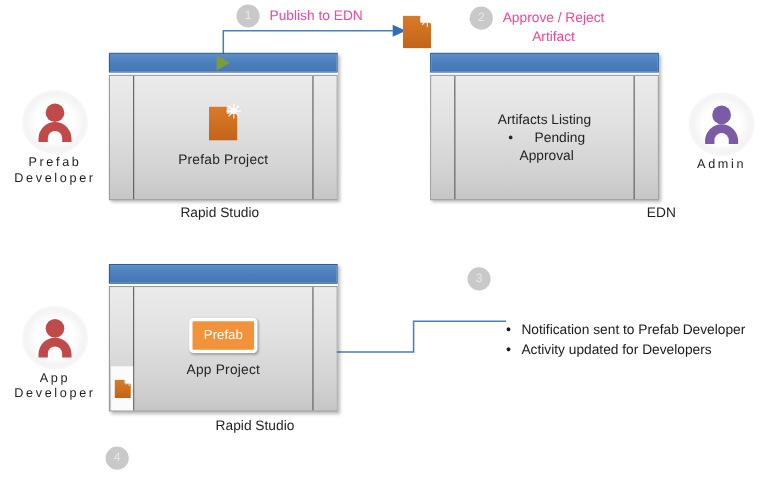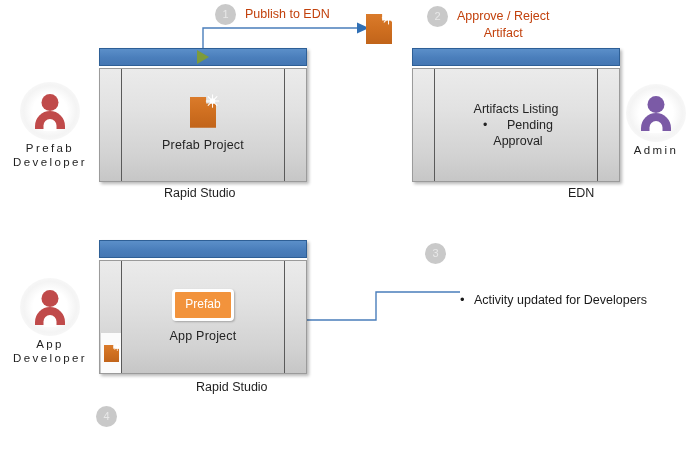--- a/index.html
+++ b/index.html
@@ -169,21 +169,21 @@
     color: #e8e8e8;
     font-size: 11px;
     line-height: 21px;
     text-align: center;
     flex: 0 0 auto;
   }
   .step-text {
     margin-left: 9px;
     font-size: 12.5px;
     line-height: 1.32;
-    color: #c2410c;
+    color: #ec4899;
     white-space: pre-line;
     padding-top: 2px;
   }
   .step-text.centered { text-align: center; }
 
   
   .bullets {
     position: absolute;
     font-size: 12.5px;
     line-height: 1.35;
@@ -342,46 +342,47 @@
         </svg>
       </div>
       <div class="proj-label">Prefab Project</div>
     </div>
     <div class="col-right"></div>
   </div>
 </div>
 <div class="win-caption" style="left:164px; top:186px;">Rapid Studio</div>
 
 
-<div class="window" style="left:412px; top:48px; width:208px; height:134px;">
+<div class="window" style="left:391px; top:48px; width:208px; height:134px;">
   <div class="win-title"></div>
   <div class="win-body">
     <div class="col-left"></div>
     <div class="col-center">
       <div class="artifacts-list-text">
         <div>Artifacts Listing</div>
         <div class="sub">
           <span>•</span>
           <span style="white-space:pre-line;margin-left:16px;">Pending
 Approval</span>
         </div>
       </div>
     </div>
     <div class="col-right"></div>
   </div>
 </div>
-<div class="win-caption" style="left:568px; top:186px;">EDN</div>
+<div class="win-caption" style="left:588px; top:186px;">EDN</div>
 
 
 <div class="step" style="left:425px; top:243px;">
   <div class="step-badge">3</div>
 </div>
 
 
 <div class="bullets" style="left:458px; top:292px;">
+  <div class="bi">Notification sent to Prefab Developer</div>
   <div class="bi">Activity updated for Developers</div>
 </div>
 
 
 <div class="window" style="left:99px; top:240px; width:208px; height:134px;">
   <div class="win-title"></div>
   <div class="win-body">
     <div class="col-left">
       <div class="mini-artifact-slot">
         <div class="artifact" style="width:15px; height:17px; position:absolute; left:3px; top:12px;">

